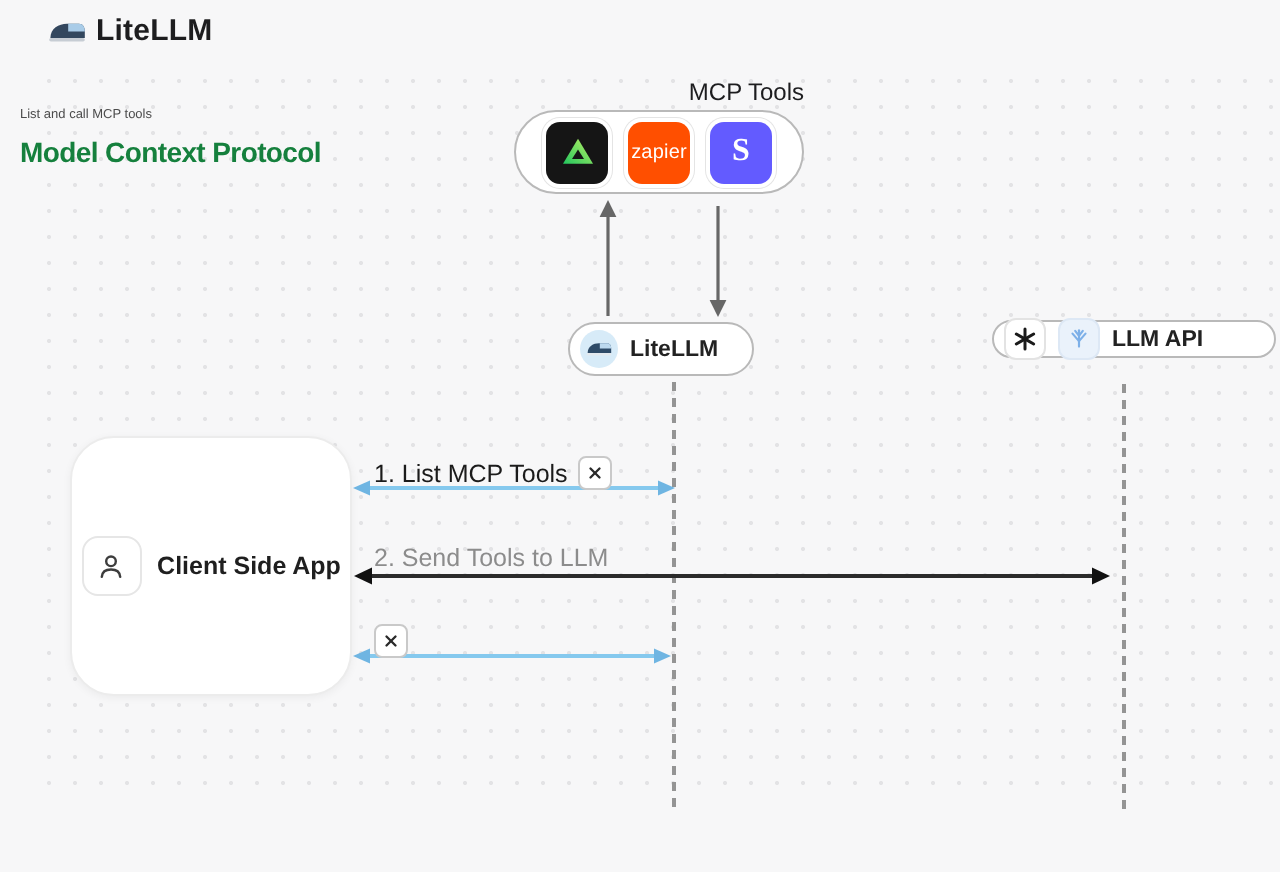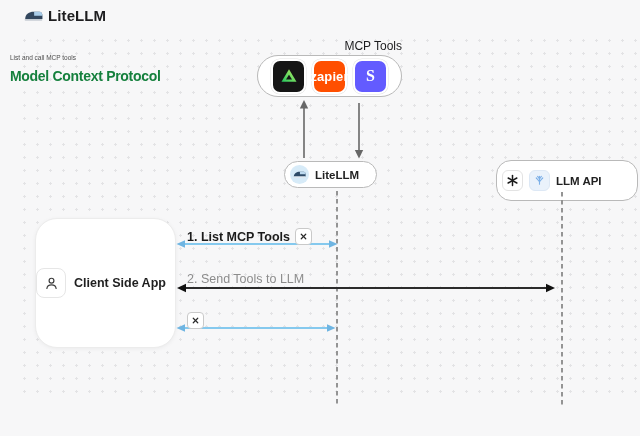--- a/index.html
+++ b/index.html
@@ -22,37 +22,37 @@
   .page-subtitle{position:absolute;left:10px;top:54px;font-size:6.5px;color:#4c4c4c;}
   
   .pill{position:absolute;background:#fff;border:1.5px solid #b9b9b9;display:flex;align-items:center;box-sizing:border-box;}
   .node-label{font-size:11.5px;font-weight:700;color:#222;}
   
   .mcp-label{position:absolute;left:257px;top:39px;width:145px;text-align:right;font-size:12px;font-weight:400;color:#1d1d1f;}
   .mcp-pill{left:257px;top:55px;width:145px;height:42px;border-radius:21px;justify-content:center;gap:10px;}
   .tool-sq{width:31px;height:31px;border-radius:7px;display:flex;align-items:center;justify-content:center;box-shadow:0 0 0 2px #fff,0 0 0 2.5px #e4e4e4;}
   .tool-dark{background:#151515;}
   .tool-zapier{background:#ff4f00;}
-  .tool-zapier span{color:#fff;font-size:13px;font-weight:700;letter-spacing:.1px;}
+  .tool-zapier span{color:#fff;font-size:10px;font-weight:400;letter-spacing:.1px;}
   .tool-stripe{background:#635bff;}
   .tool-stripe span{color:#fff;font-size:16px;font-weight:800;font-family:"Liberation Serif",serif;}
   
   .litellm-pill{left:284px;top:161px;width:93px;height:27px;border-radius:14px;padding-left:5px;gap:6px;}
   .litellm-circle{width:19px;height:19px;border-radius:50%;background:#d7ebf8;display:flex;align-items:center;justify-content:center;overflow:hidden;}
   
-  .llmapi-pill{left:496px;top:160px;width:142px;height:41px;border-radius:15px;padding-left:5px;gap:6px;}
+  .llmapi-pill{left:496px;top:160px;width:142px;height:19px;border-radius:15px;padding-left:5px;gap:6px;}
   .mini-sq{width:21px;height:21px;border-radius:6px;display:flex;align-items:center;justify-content:center;box-sizing:border-box;}
   .openai-sq{background:#fff;border:1px solid #e3e3e3;}
   .provider-sq{background:#eaf2fb;border:1px solid #dde8f5;}
   
-  .client-box{position:absolute;left:35px;top:218px;width:141px;height:130px;background:#fff;border:1px solid #ececec;border-radius:22px;box-shadow:0 1px 4px rgba(0,0,0,.05);display:flex;align-items:center;gap:8px;box-sizing:border-box;}
+  .client-box{position:absolute;left:35px;top:218px;width:141px;height:130px;background:#fff;border:1px solid #ececec;border-radius:22px;box-shadow:0 1px 4px rgba(0,0,0,.05);display:flex;align-items:center;justify-content:center;gap:8px;box-sizing:border-box;}
   .client-icon-sq{width:28px;height:28px;border-radius:8px;border:1px solid #e6e6e6;background:#fff;display:flex;align-items:center;justify-content:center;}
   .client-label{font-size:12.5px;font-weight:600;color:#1f1f1f;}
   
-  .msg{position:absolute;display:flex;align-items:center;gap:5px;font-size:12.5px;font-weight:700;color:#1b1b1b;}
+  .msg{position:absolute;display:flex;align-items:center;gap:5px;font-size:12.5px;font-weight:400;color:#1b1b1b;}
   .msg.gray{color:#8c8c8c;font-weight:500;}
   .msg1{left:187px;top:228px;}
   .msg2{left:187px;top:272px;justify-content:flex-end;}
   .msg3{left:187px;top:312px;}
   .tools-chip{width:15px;height:15px;border:1px solid #c9c9c9;border-radius:4px;background:#fff;display:inline-flex;align-items:center;justify-content:center;}
   .overlay{position:absolute;left:0;top:0;pointer-events:none;}
 </style>
 </head>
 <body>
 

